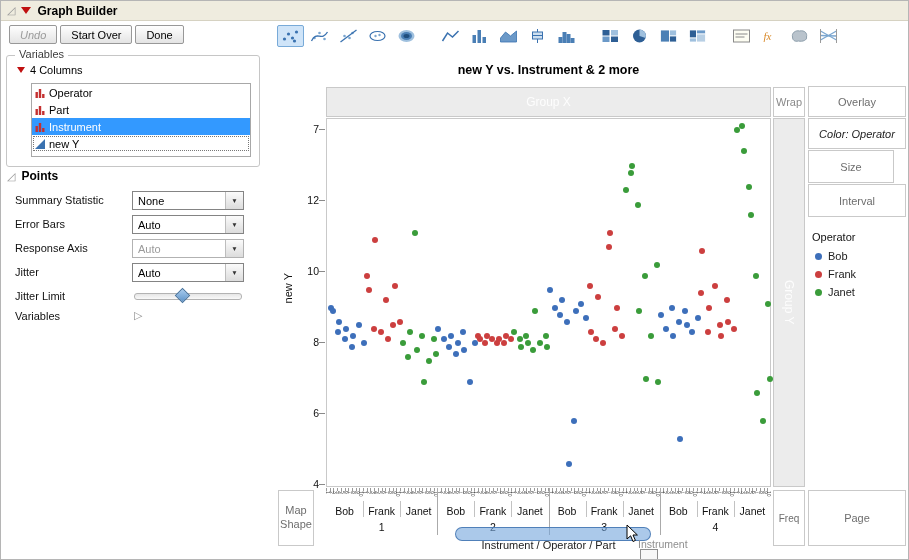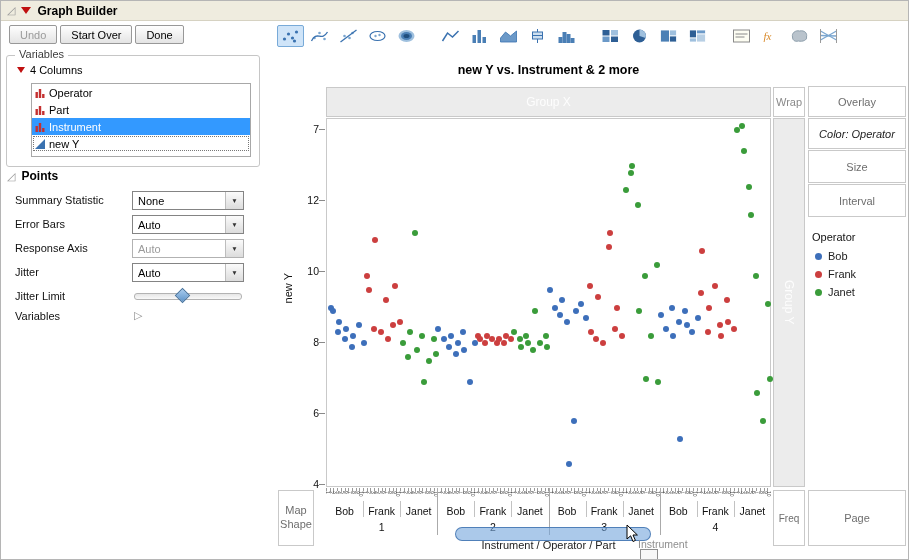--- a/index.html
+++ b/index.html
@@ -13,21 +13,21 @@
               display:flex; align-items:center; gap:6px; padding-left:6px; box-sizing:border-box; }
   .disc-tri { color:#9a9a9a; font-size:11px; line-height:11px; }
   .red-tri { width:0; height:0; border-left:5px solid transparent; border-right:5px solid transparent;
              border-top:7px solid #c01010; display:inline-block; }
   .win-title { font-weight:bold; font-size:12px; }
 
   
   .btnrow { position:absolute; left:8px; top:24px; display:flex; gap:3px; }
   .btn { height:19px; padding:0 10px; font-family:"Liberation Sans",sans-serif; font-size:11px;
          border:1px solid #989898; border-radius:2px; background:linear-gradient(#fefefe,#e4e4e4); }
-  .btn.disabled { color:#9b9b9b; }
+  .btn.disabled { color:#9b9b9b;font-style:italic; }
 
   
   .toolbar { position:absolute; left:276px; top:24px; display:flex; gap:2px; align-items:center; }
   .tbicon { width:25px; height:20px; display:flex; align-items:center; justify-content:center;
             border:1px solid transparent; border-radius:2px; }
   .tbicon.sel { background:#cfe4f8; border-color:#78aad8; }
   .tbicon.gap { margin-left:15px; }
 
   
   .panel { position:absolute; border:1px solid #c6c6c6; border-radius:3px; }
@@ -64,21 +64,21 @@
 
   
   .chart-title { position:absolute; left:325px; top:62px; width:445px; text-align:center;
                  font-weight:bold; font-size:12.5px; }
   .zone { position:absolute; border:1px solid #c9c9c9; display:flex; align-items:center;
           justify-content:center; color:#6e6e6e; font-size:11px; background:#fff; box-sizing:border-box; }
   .z-groupx { left:325px; top:86px; width:445px; height:30px; background:#ececec; color:#fdfdfd; font-size:12px; }
   .z-wrap   { left:772px; top:86px; width:32px; height:30px; color:#8a8a8a; }
   .z-overlay{ left:807px; top:85px;  width:98px; height:31px; }
   .z-color  { left:807px; top:117px; width:98px; height:31px; font-style:italic; color:#222; }
-  .z-size   { left:807px; top:149px; width:98px; height:33px; }
+  .z-size   { left:807px; top:149px; width:86px; height:33px; }
   .z-interval{left:807px; top:183px; width:98px; height:33px; }
   .z-groupy { left:772px; top:117px; width:32px; height:369px; background:#ececec; color:#fdfdfd; }
   .z-groupy span { writing-mode:vertical-rl; font-size:12px; }
   .z-mapshape{ left:277px; top:489px; width:36px; height:56px; text-align:center; }
   .z-mapshape span { width:34px; line-height:1.25; }
   .z-freq  { left:772px; top:489px; width:32px; height:56px; font-size:10px; }
   .z-page  { left:807px; top:489px; width:98px; height:56px;justify-content:center; }
 
   .plot { position:absolute; left:325px; top:117px; width:445px; height:369px;
           border:1px solid #c9c9c9; background:#fff; box-sizing:border-box; }

